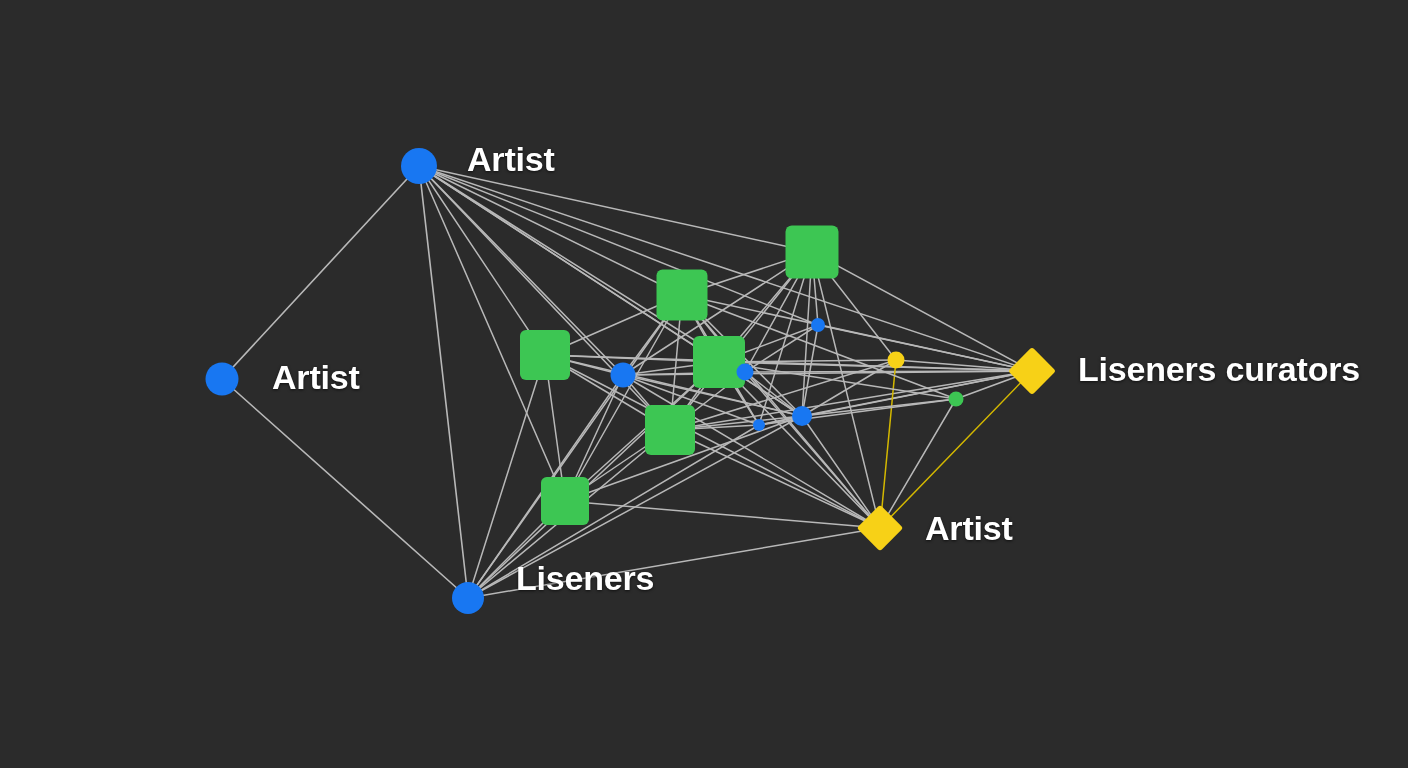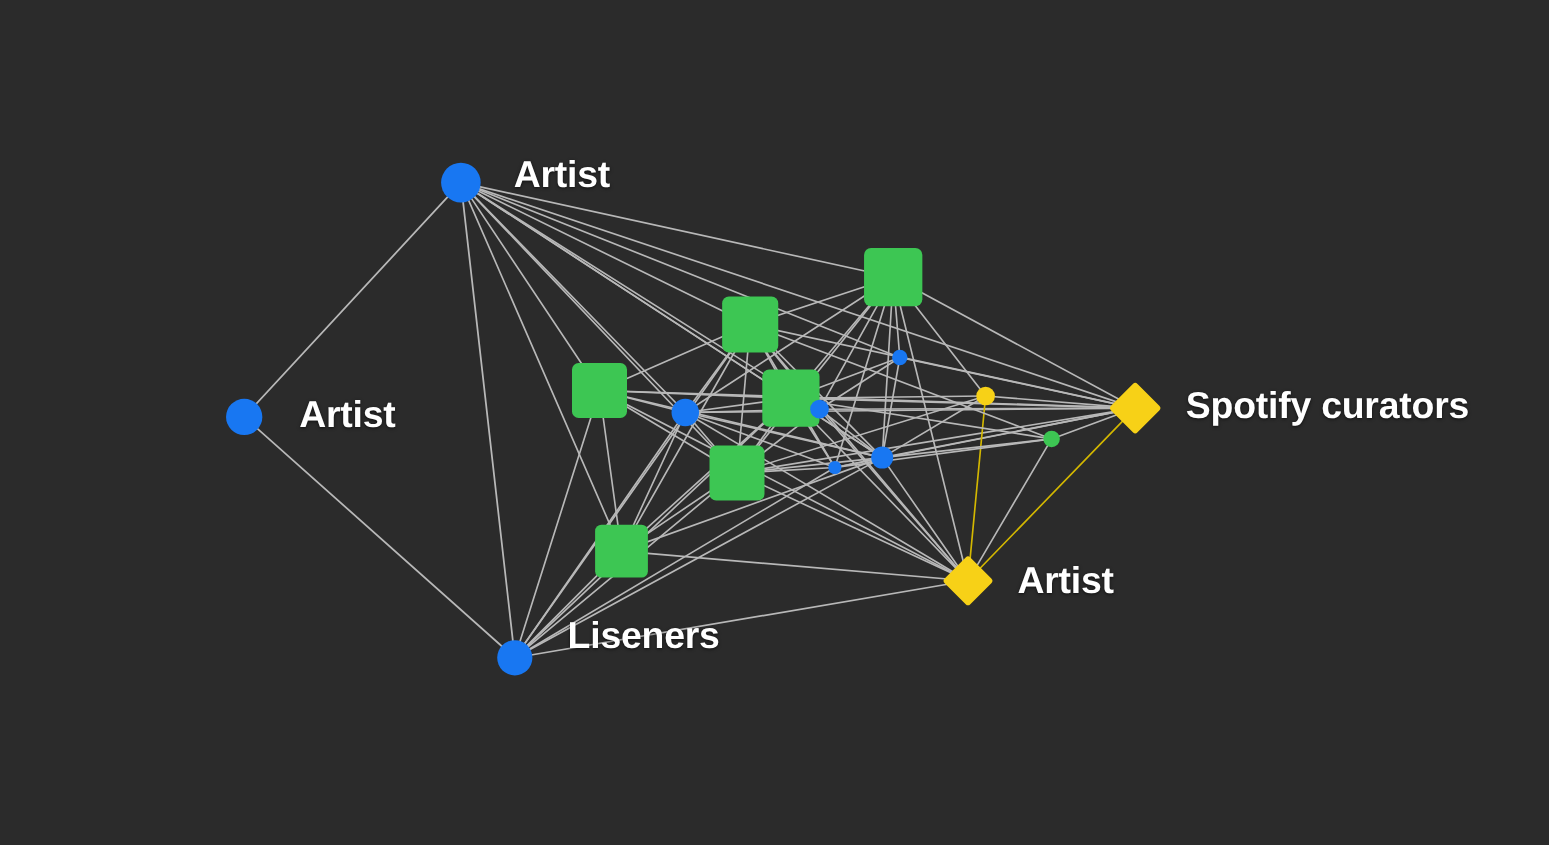--- a/index.html
+++ b/index.html
@@ -162,16 +162,16 @@
         <circle cx="759" cy="425" r="6" fill="#1877f2"></circle>
         <circle cx="802" cy="416" r="10" fill="#1877f2"></circle>
         <circle cx="896" cy="360" r="8.5" fill="#f7d117"></circle>
         <circle cx="956" cy="399" r="7.5" fill="#3dc653"></circle>
       </g>
   </svg>
   <div id="label-layer">
       <div class="node-label" style="left: 467px; top: 140px;">Artist</div>
       <div class="node-label" style="left: 272px; top: 358px;">Artist</div>
       <div class="node-label" style="left: 516px; top: 559px;">Liseners</div>
-      <div class="node-label" style="left: 1078px; top: 350px;">Spotify curators</div>
+      <div class="node-label" style="left: 1078px; top: 350px;">Liseners curators</div>
       <div class="node-label" style="left: 925px; top: 509px;">Artist</div>
     </div>
 </div>
 
 </body></html>

